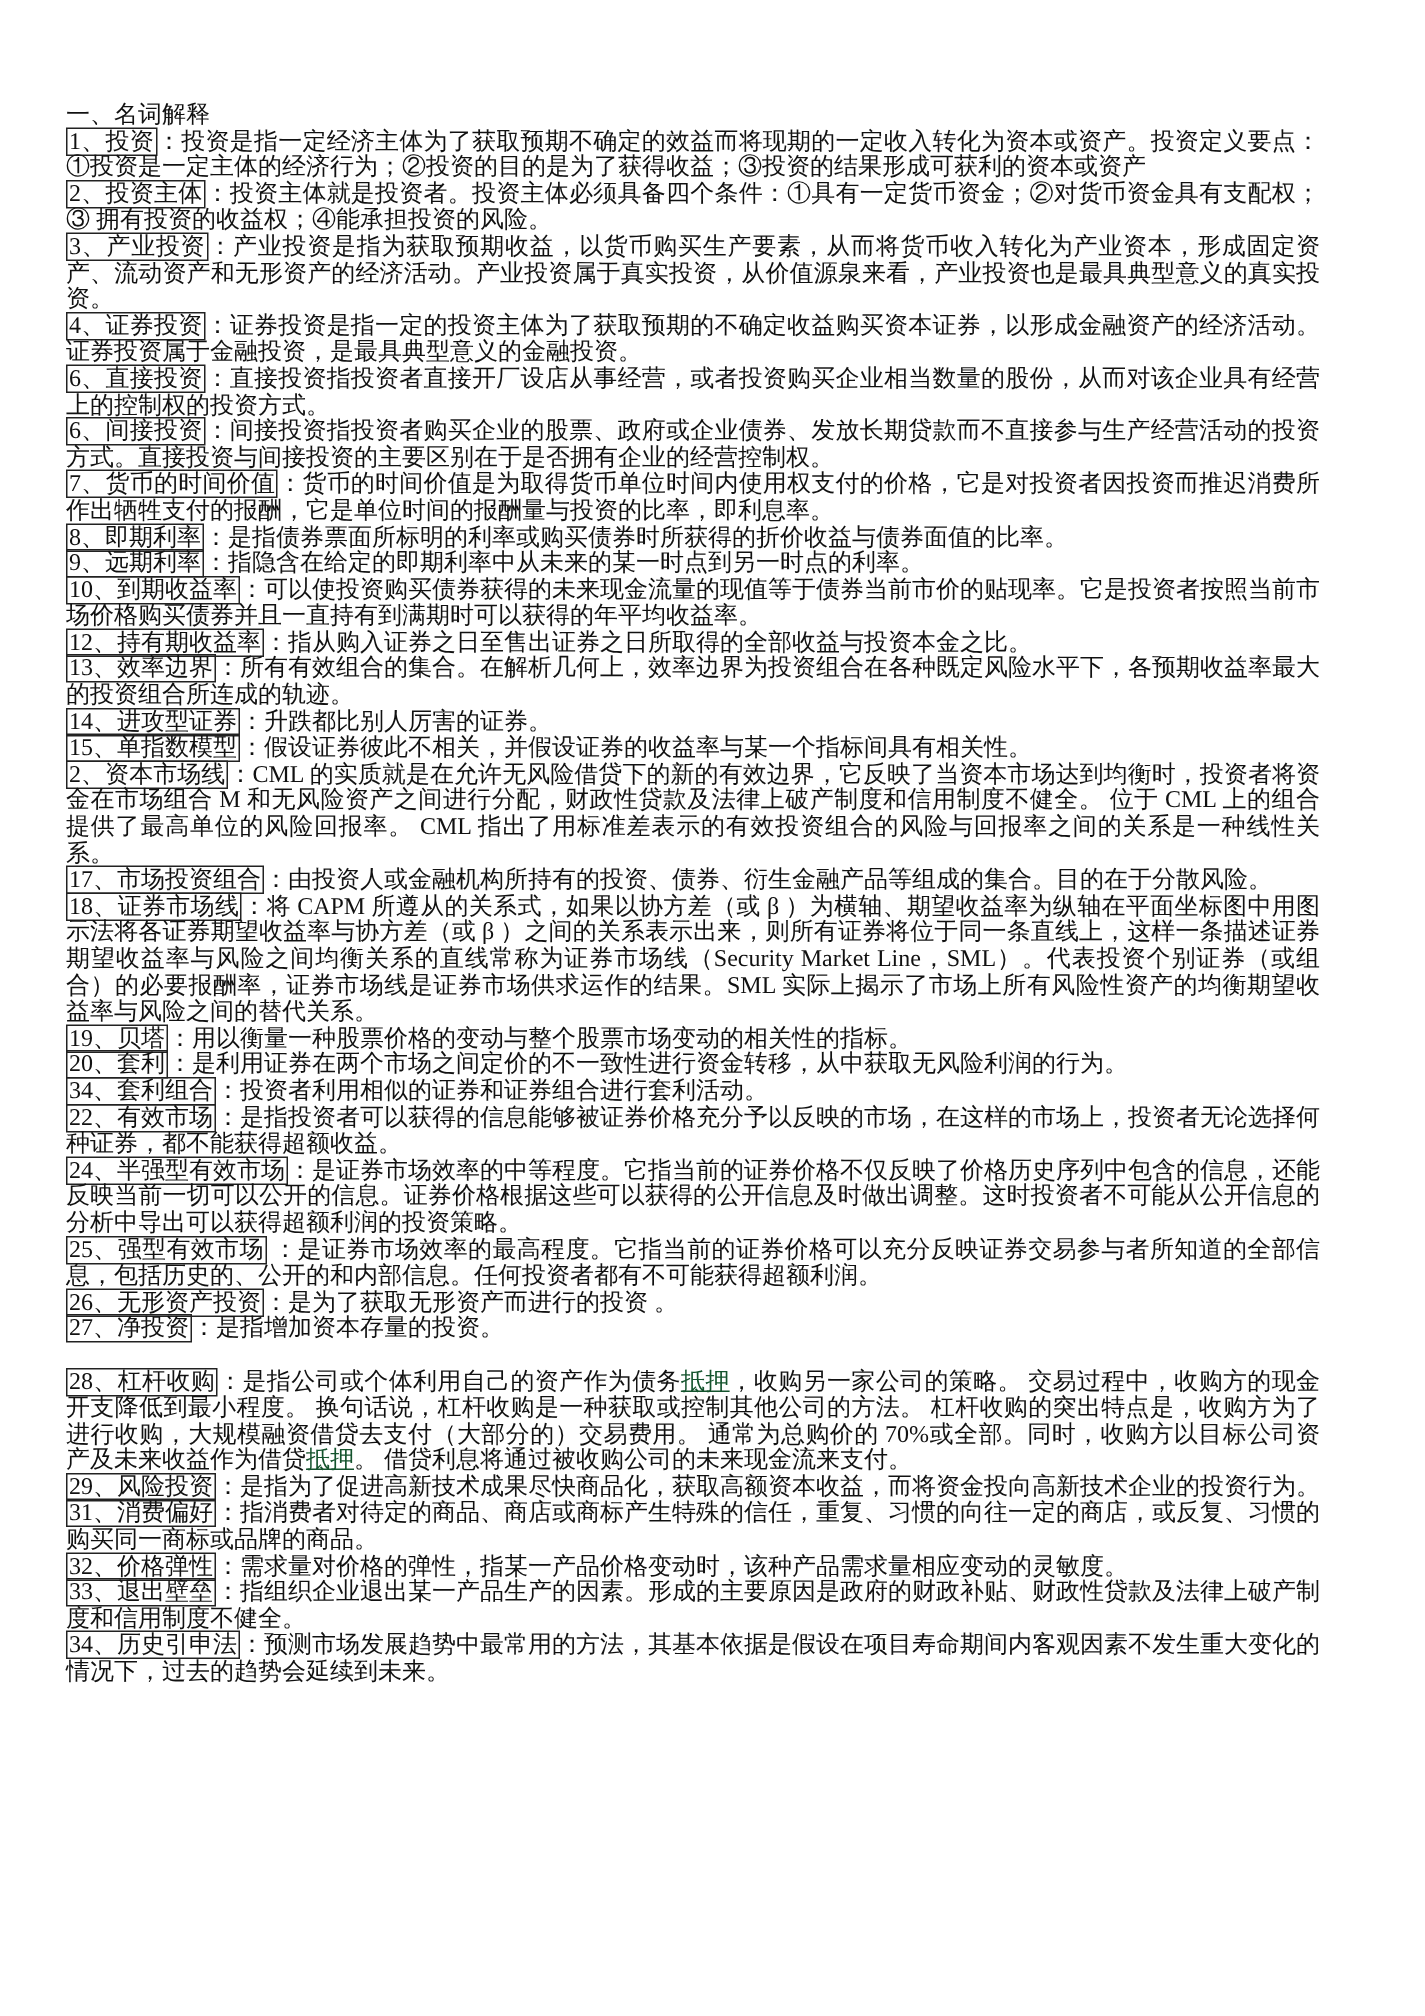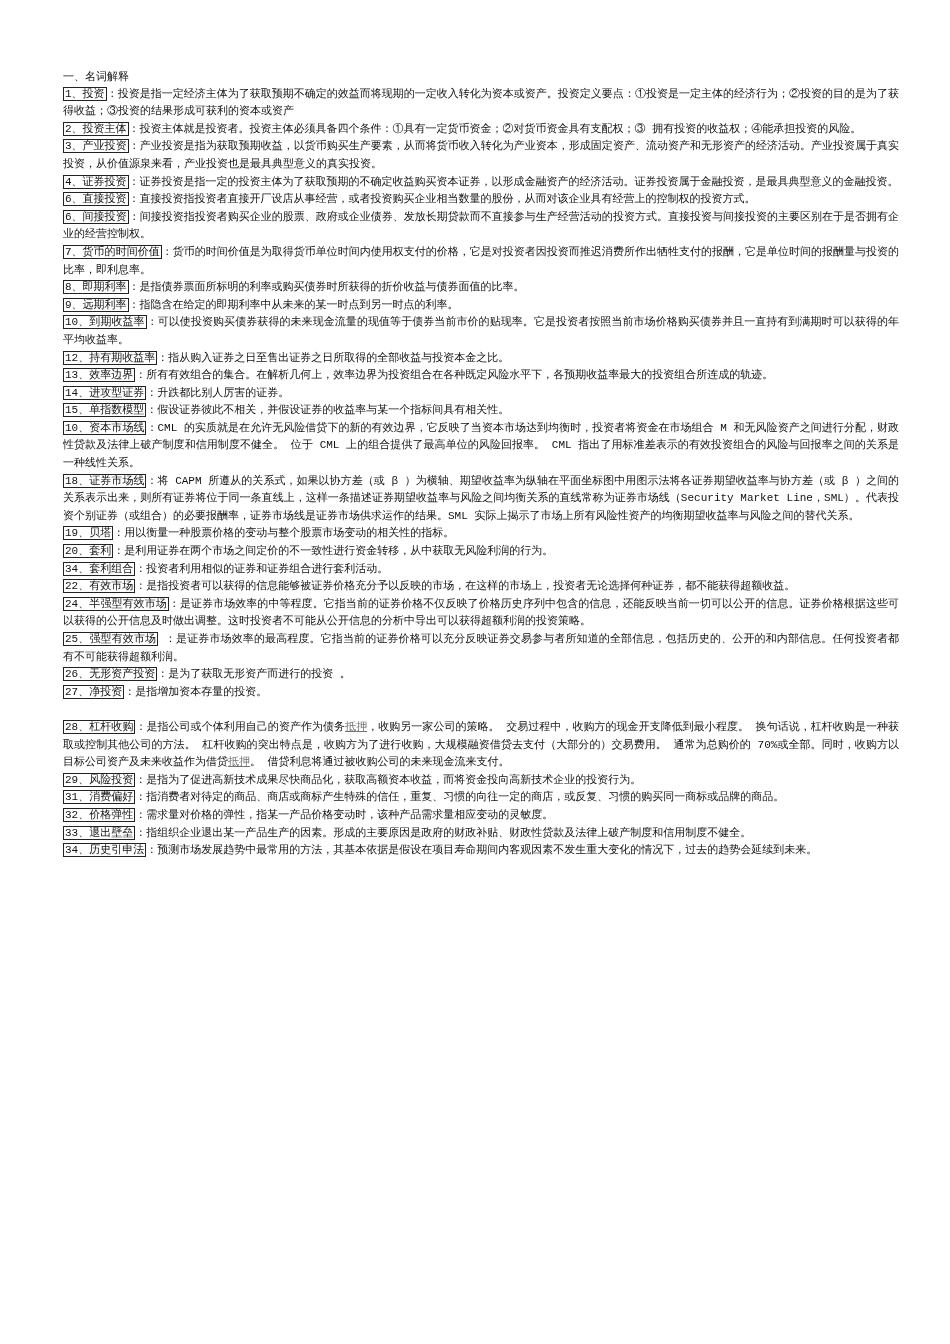--- a/index.html
+++ b/index.html
@@ -1,30 +1,30 @@
 <!DOCTYPE html>
 <html><head>
 <meta charset="utf-8">
 <style>
   html, body { margin:0; padding:0; background:#ffffff; }
   body { width:950px; height:1344px; position:relative; overflow:hidden; }
   .page {
-    position:absolute; left:63px; top:68px; width:836px;
+    position:absolute; left:44px; top:68px; width:836px;
     font-family: "Liberation Serif", "DejaVu Serif", serif;
-    font-size:11px; line-height:17.6px; color:#111;
+    font-size:16px; line-height:17.6px; color:#111;
     text-align: justify; text-justify: inter-character;
   }
   .heading { display:block; }
-  .entry { display:block;font-family:Liberation Mono, monospace; }
+  .entry { display:block; }
   .term {
     border:1px solid #222; padding:0 1px; margin-right:0;
     line-height:15px; display:inline;
   }
   .spacer { display:block; height:17.6px; }
-  a.link { color:#737373; text-decoration:underline; }
+  a.link { color:#14532d; text-decoration:underline; }
 </style>
 </head>
 <body>
 
 <div class="page">
   <span class="heading">一、名词解释</span>
 
   <div id="entries-a">
       <span class="entry"><span class="term">1、投资</span><span>：</span><span>投资是指一定经济主体为了获取预期不确定的效益而将现期的一定收入转化为资本或资产。投资定义要点：①投资是一定主体的经济行为；②投资的目的是为了获得收益；③投资的结果形成可获利的资本或资产</span></span>
       <span class="entry"><span class="term">2、投资主体</span><span>：</span><span>投资主体就是投资者。投资主体必须具备四个条件：①具有一定货币资金；②对货币资金具有支配权；③ 拥有投资的收益权；④能承担投资的风险。</span></span>
@@ -33,21 +33,22 @@
       <span class="entry"><span class="term">6、直接投资</span><span>：</span><span>直接投资指投资者直接开厂设店从事经营，或者投资购买企业相当数量的股份，从而对该企业具有经营上的控制权的投资方式。</span></span>
       <span class="entry"><span class="term">6、间接投资</span><span>：</span><span>间接投资指投资者购买企业的股票、政府或企业债券、发放长期贷款而不直接参与生产经营活动的投资方式。直接投资与间接投资的主要区别在于是否拥有企业的经营控制权。</span></span>
       <span class="entry"><span class="term">7、货币的时间价值</span><span>：</span><span>货币的时间价值是为取得货币单位时间内使用权支付的价格，它是对投资者因投资而推迟消费所作出牺牲支付的报酬，它是单位时间的报酬量与投资的比率，即利息率。</span></span>
       <span class="entry"><span class="term">8、即期利率</span><span>：</span><span>是指债券票面所标明的利率或购买债券时所获得的折价收益与债券面值的比率。</span></span>
       <span class="entry"><span class="term">9、远期利率</span><span>：</span><span>指隐含在给定的即期利率中从未来的某一时点到另一时点的利率。</span></span>
       <span class="entry"><span class="term">10、到期收益率</span><span>：</span><span>可以使投资购买债券获得的未来现金流量的现值等于债券当前市价的贴现率。它是投资者按照当前市场价格购买债券并且一直持有到满期时可以获得的年平均收益率。</span></span>
       <span class="entry"><span class="term">12、持有期收益率</span><span>：</span><span>指从购入证券之日至售出证券之日所取得的全部收益与投资本金之比。</span></span>
       <span class="entry"><span class="term">13、效率边界</span><span>：</span><span>所有有效组合的集合。在解析几何上，效率边界为投资组合在各种既定风险水平下，各预期收益率最大的投资组合所连成的轨迹。</span></span>
       <span class="entry"><span class="term">14、进攻型证券</span><span>：</span><span>升跌都比别人厉害的证券。</span></span>
       <span class="entry"><span class="term">15、单指数模型</span><span>：</span><span>假设证券彼此不相关，并假设证券的收益率与某一个指标间具有相关性。</span></span>
-      <span class="entry"><span class="term">10、资本市场线</span><span>：</span><span>CML 的实质就是在允许无风险借贷下的新的有效边界，它反映了当资本市场达到均衡时，投资者将资金在市场组合 M 和无风险资产之间进行分配，财政性贷款及法律上破产制度和信用制度不健全。 位于 CML 上的组合提供了最高单位的风险回报率。 CML 指出了用标准差表示的有效投资组合的风险与回报率之间的关系是一种线性关系。</span></span>
+      <span class="entry"><span class="term">2、资本市场线</span><span>：</span><span>CML 的实质就是在允许无风险借贷下的新的有效边界，它反映了当资本市场达到均衡时，投资者将资金在市场组合 M 和无风险资产之间进行分配，财政性贷款及法律上破产制度和信用制度不健全。 位于 CML 上的组合提供了最高单位的风险回报率。 CML 指出了用标准差表示的有效投资组合的风险与回报率之间的关系是一种线性关系。</span></span>
+      <span class="entry"><span class="term">17、市场投资组合</span><span>：</span><span>由投资人或金融机构所持有的投资、债券、衍生金融产品等组成的集合。目的在于分散风险。</span></span>
       <span class="entry"><span class="term">18、证券市场线</span><span>：</span><span>将 CAPM 所遵从的关系式，如果以协方差（或 β ）为横轴、期望收益率为纵轴在平面坐标图中用图示法将各证券期望收益率与协方差（或 β  ）之间的关系表示出来，则所有证券将位于同一条直线上，这样一条描述证券期望收益率与风险之间均衡关系的直线常称为证券市场线（Security Market Line，SML）。代表投资个别证券（或组合）的必要报酬率，证券市场线是证券市场供求运作的结果。SML 实际上揭示了市场上所有风险性资产的均衡期望收益率与风险之间的替代关系。</span></span>
       <span class="entry"><span class="term">19、贝塔</span><span>：</span><span>用以衡量一种股票价格的变动与整个股票市场变动的相关性的指标。</span></span>
       <span class="entry"><span class="term">20、套利</span><span>：</span><span>是利用证券在两个市场之间定价的不一致性进行资金转移，从中获取无风险利润的行为。</span></span>
       <span class="entry"><span class="term">34、套利组合</span><span>：</span><span>投资者利用相似的证券和证券组合进行套利活动。</span></span>
       <span class="entry"><span class="term">22、有效市场</span><span>：</span><span>是指投资者可以获得的信息能够被证券价格充分予以反映的市场，在这样的市场上，投资者无论选择何种证券，都不能获得超额收益。</span></span>
       <span class="entry"><span class="term">24、半强型有效市场</span><span>：</span><span>是证券市场效率的中等程度。它指当前的证券价格不仅反映了价格历史序列中包含的信息，还能反映当前一切可以公开的信息。证券价格根据这些可以获得的公开信息及时做出调整。这时投资者不可能从公开信息的分析中导出可以获得超额利润的投资策略。</span></span>
       <span class="entry"><span class="term">25、强型有效市场</span><span> ：</span><span>是证券市场效率的最高程度。它指当前的证券价格可以充分反映证券交易参与者所知道的全部信息，包括历史的、公开的和内部信息。任何投资者都有不可能获得超额利润。</span></span>
       <span class="entry"><span class="term">26、无形资产投资</span><span>：</span><span>是为了获取无形资产而进行的投资 。</span></span>
       <span class="entry"><span class="term">27、净投资</span><span>：</span><span>是指增加资本存量的投资。</span></span>
     </div>

